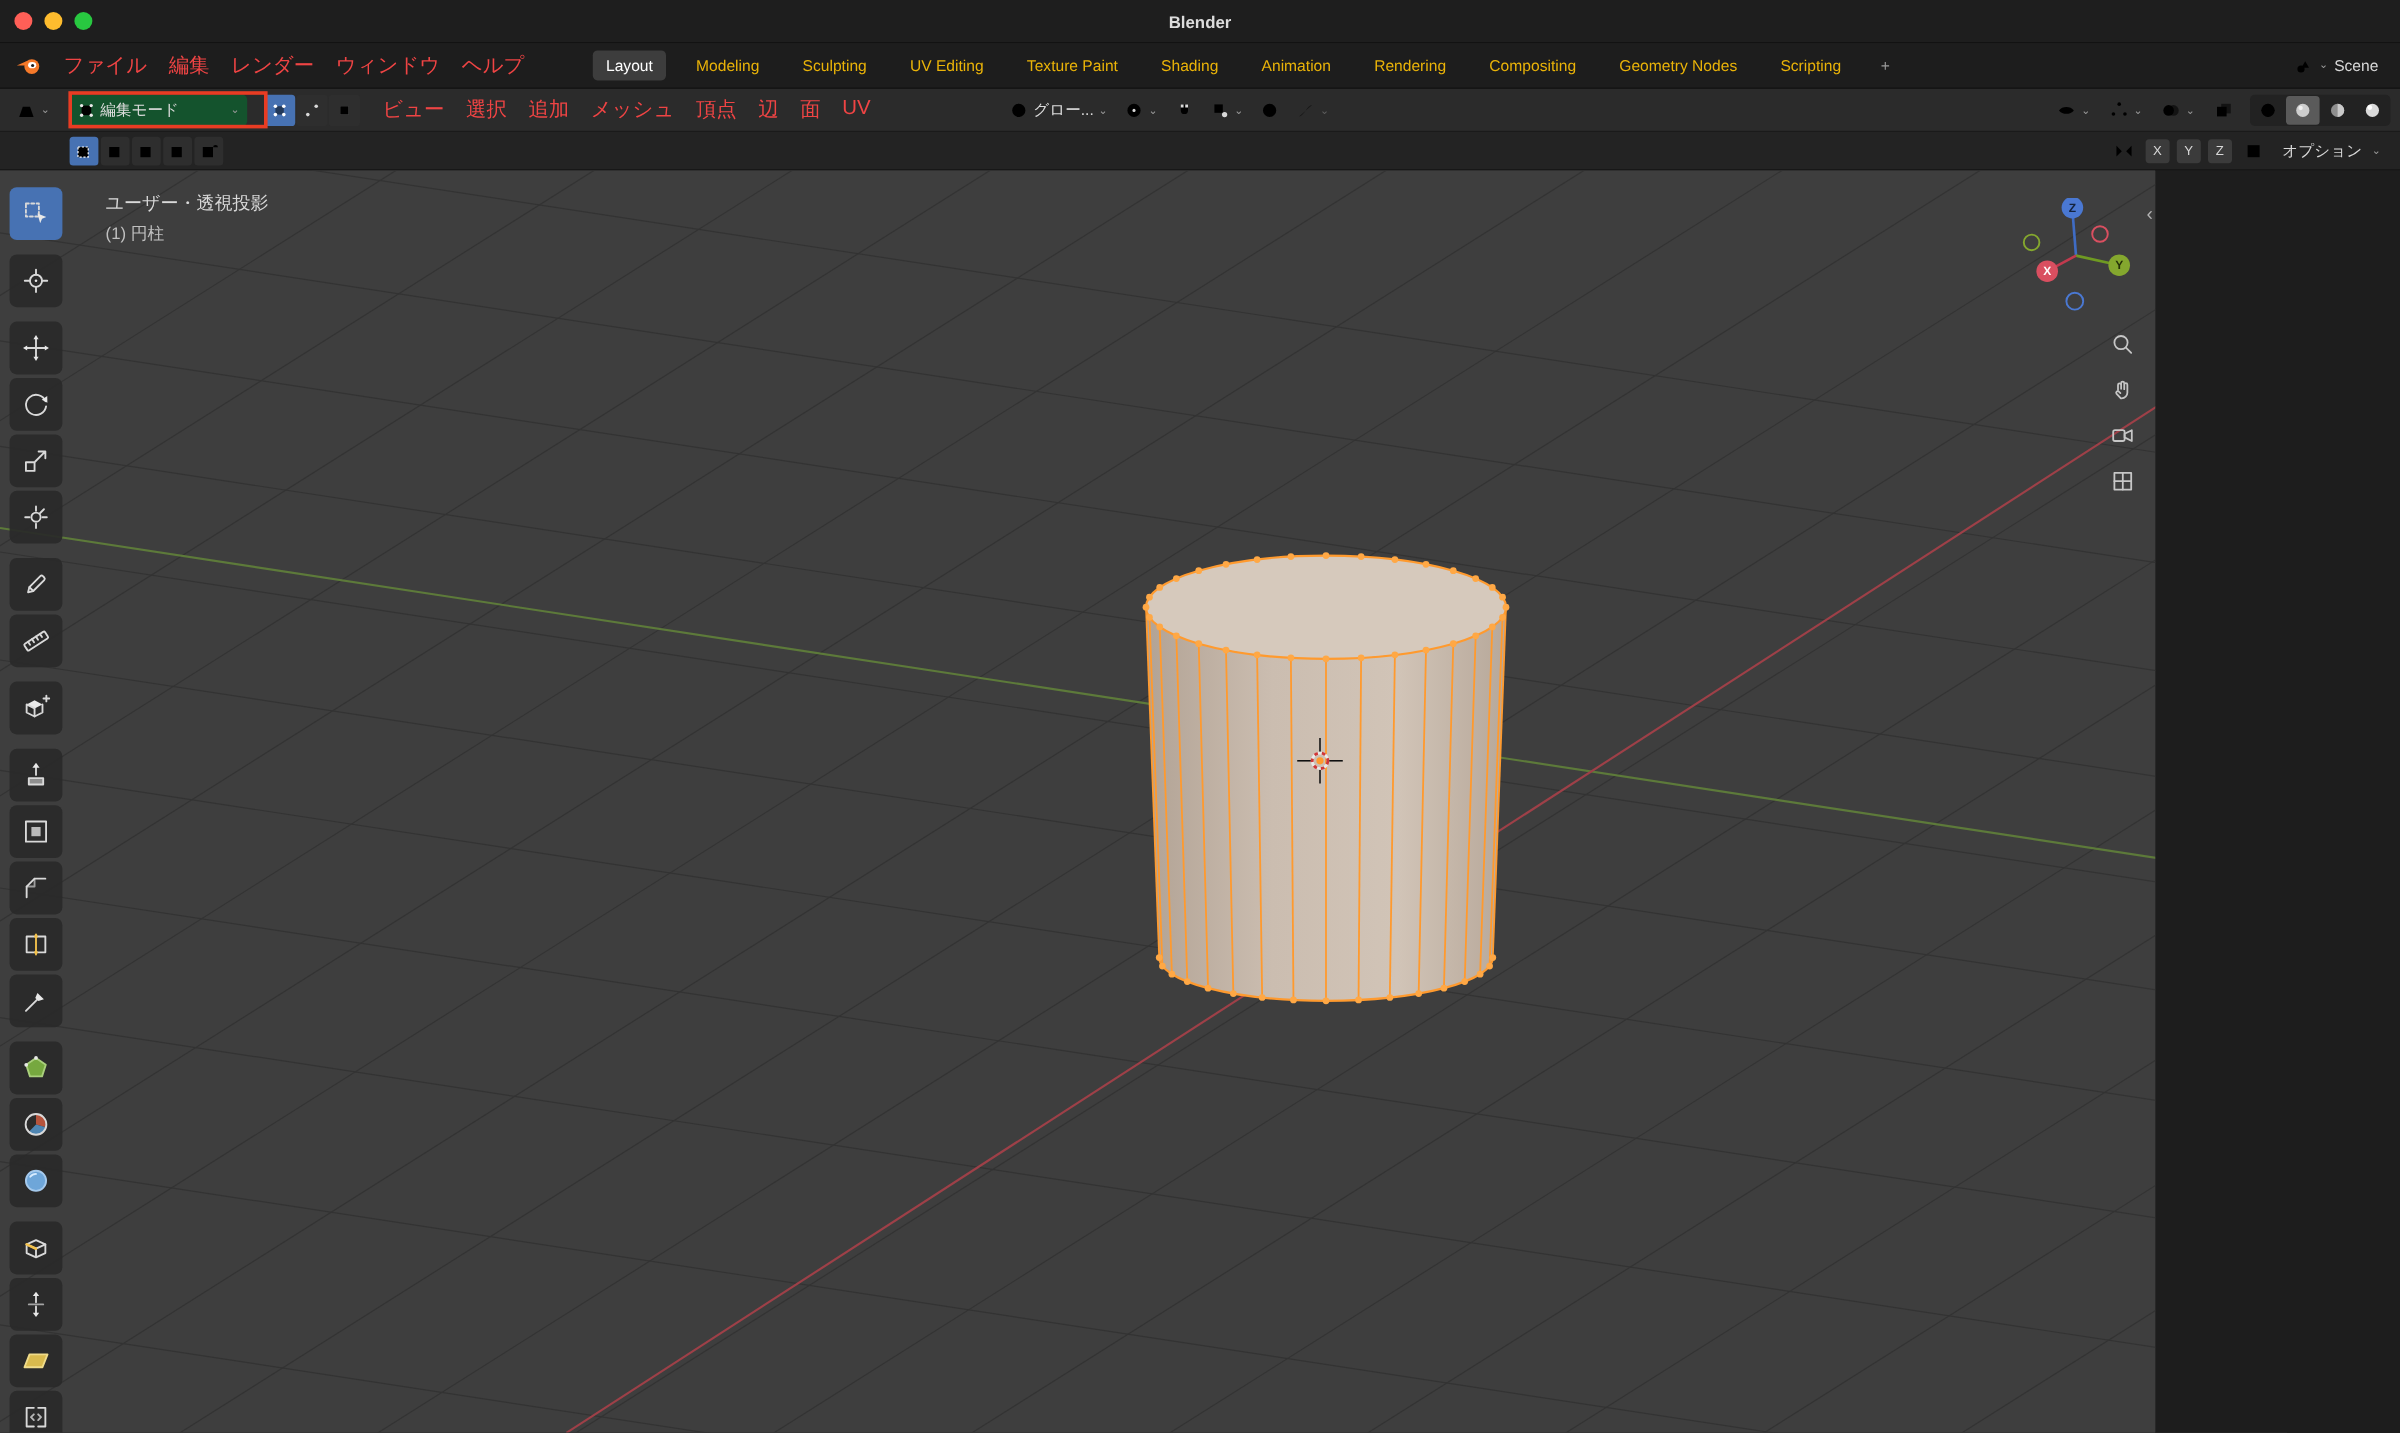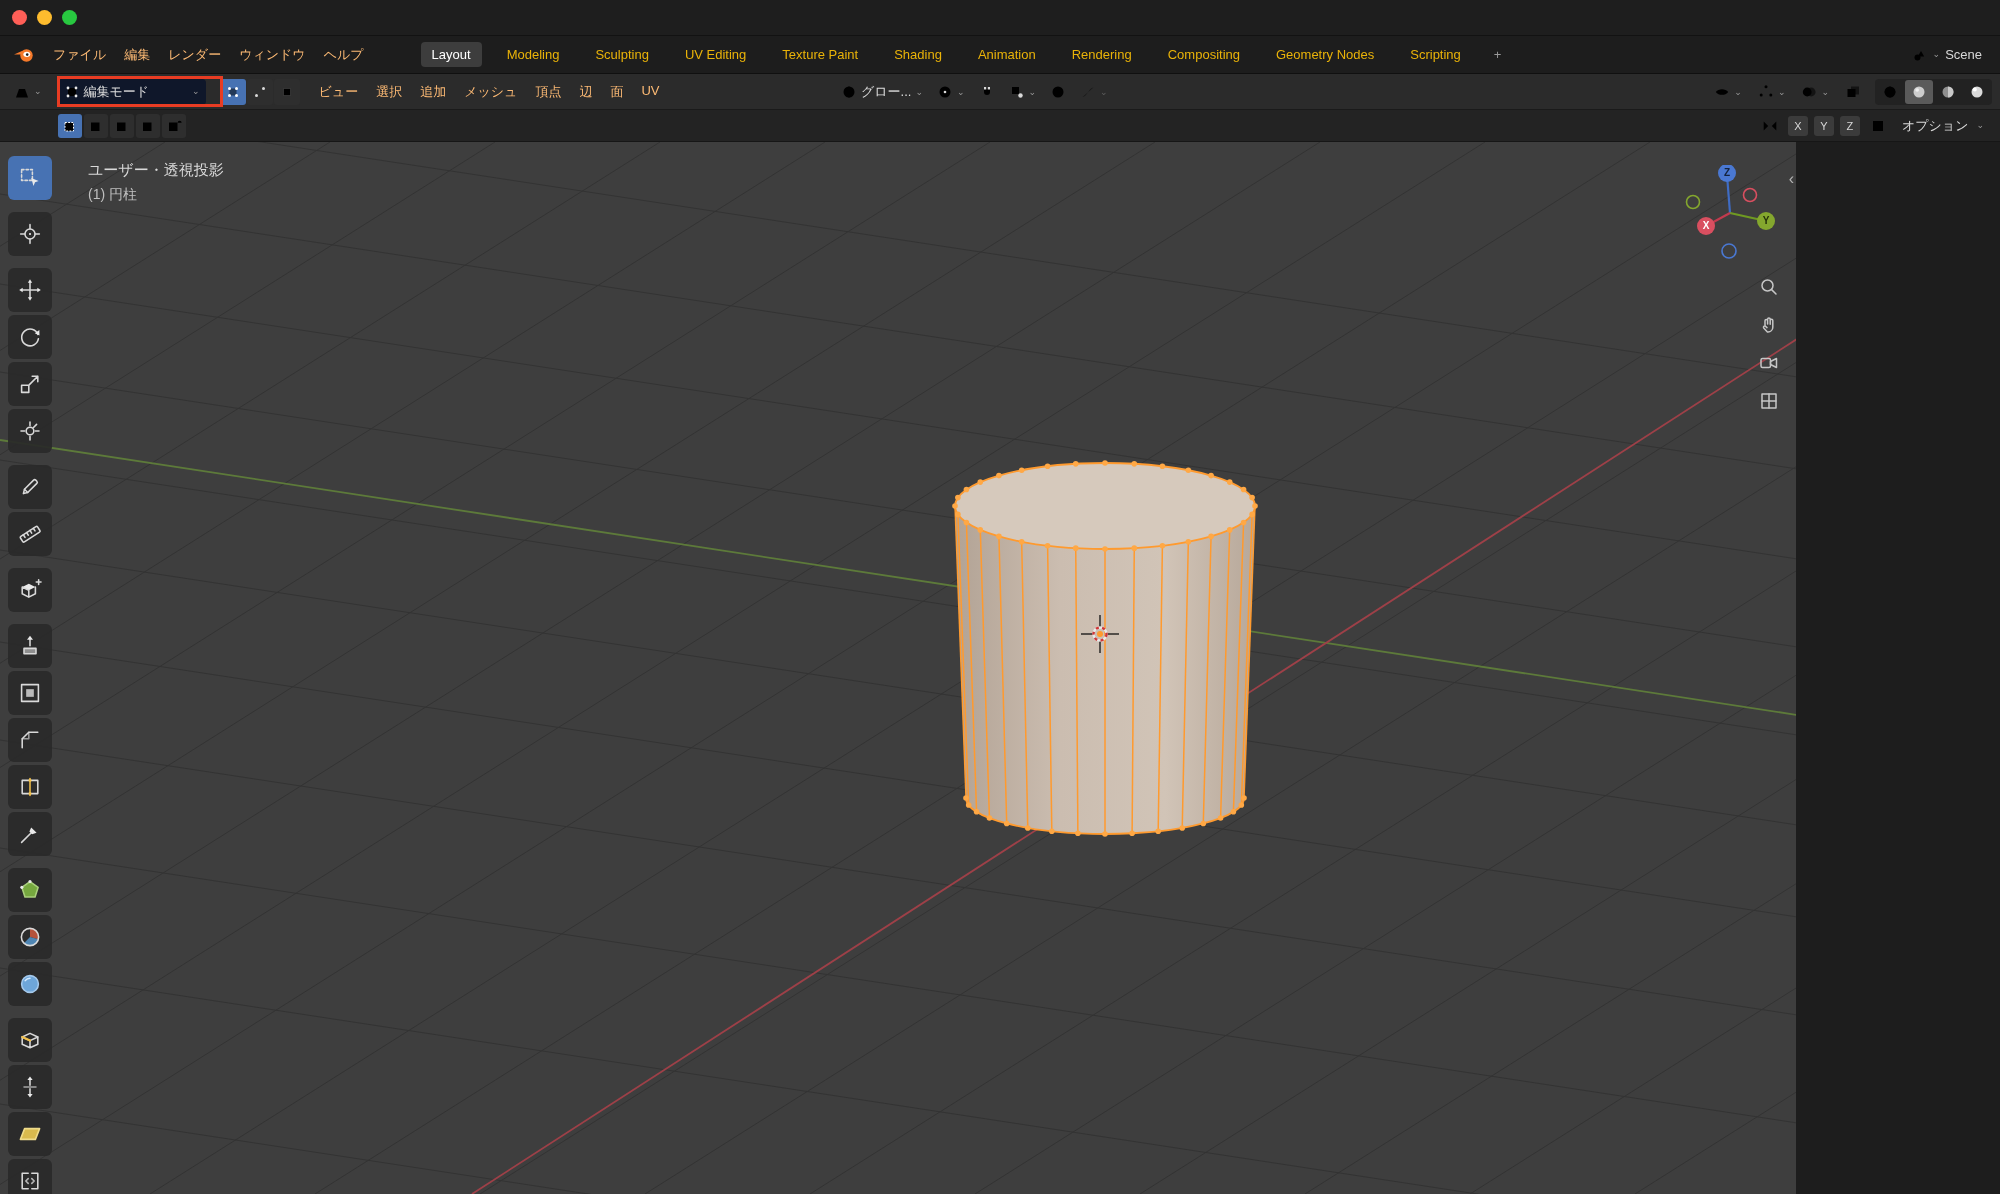--- a/index.html
+++ b/index.html
@@ -9,32 +9,32 @@
   
   .titlebar{height:36px;background:#1e1e1e;display:flex;align-items:center;position:relative;border-bottom:1px solid #121212}
   .lights{display:flex;gap:10px;padding-left:12px}
   .light{width:15px;height:15px;border-radius:50%;display:inline-block}
   .light.red{background:#ff5f57}.light.yellow{background:#febc2e}.light.green{background:#28c840}
   .wtitle{position:absolute;left:0;right:0;text-align:center;font-weight:bold;font-size:14px;color:#dcdcdc;pointer-events:none}
 
   
   .topbar{height:38px;background:#1d1d1d;display:flex;align-items:center;padding:0 12px;border-bottom:1px solid #101010;position:relative}
   .blogo{display:flex;align-items:center;margin-right:8px}
-  .menu-item{padding:4px 9px;font-size:13px;color:#fdba74;border-radius:3px;white-space:nowrap}
+  .menu-item{padding:4px 9px;font-size:17px;color:#ef4444;border-radius:3px;white-space:nowrap}
   .tabs{display:flex;align-items:center;gap:14px;margin-left:48px}
   .tab{padding:5px 11px;font-size:13px;color:#eab308;border-radius:4px;white-space:nowrap}
   .tab.active{background:#3d3d3d;color:#fff}
   .tab.plus{color:#9a9a9a;padding:5px 8px}
   .topbar-right{margin-left:auto;display:flex;align-items:center;gap:5px;padding-right:6px}
   .caret{font-size:9px;color:#999;line-height:1}
 
   
   .vheader{height:36px;background:#2b2b2b;display:flex;align-items:center;padding:0 8px;border-bottom:1px solid #1a1a1a;position:relative}
   .vh-btn{height:26px;display:flex;align-items:center;gap:4px;padding:0 6px;border-radius:4px;color:#dcdcdc;font-size:13px;white-space:nowrap}
-  .mode-btn{background:#0f172a;min-width:148px;margin-left:10px}
+  .mode-btn{background:#14532d;min-width:148px;margin-left:10px}
   .annotation-box{position:absolute;left:57px;top:2px;width:166px;height:31px;border:3px solid var(--annot,#e83c23);z-index:20;pointer-events:none}
   .smode-group{display:flex;gap:1px;margin-left:14px}
   .sm-btn{width:26px;height:26px;border-radius:3px;background:#2e2e2e;display:flex;align-items:center;justify-content:center}
   .sm-btn.active{background:var(--accent,#4772b3)}
   .vh-menus{display:flex;margin-left:10px}
   .vh-center{position:absolute;left:835px;top:5px;display:flex;align-items:center;gap:2px}
   .vh-right{position:absolute;right:8px;top:5px;display:flex;align-items:center;gap:4px}
   .dim{opacity:.45}
   .shade-group{display:flex;background:#222;border-radius:4px;padding:1px;gap:1px;margin-left:4px}
   .shade-btn{width:28px;height:24px;border-radius:3px;display:flex;align-items:center;justify-content:center}
@@ -71,20 +71,21 @@
 </style>
 </head>
 <body>
 
 <div class="titlebar">
   <div class="lights">
     <span class="light red"></span>
     <span class="light yellow"></span>
     <span class="light green"></span>
   </div>
+  <div class="wtitle">Blender</div>
 </div>
 
 <div class="topbar">
   <span class="blogo">
     <svg width="24" height="18" viewBox="0 0 24 18">
       <path d="M2 8.5L10 5l3 3.6z" fill="#f5792a" stroke="none"></path>
       <circle cx="14.5" cy="9.5" r="6.2" fill="#f5792a" stroke="none"></circle>
       <ellipse cx="14.8" cy="8.3" rx="3.4" ry="2.6" fill="#ffffff" stroke="none"></ellipse>
       <circle cx="15.2" cy="8.6" r="1.3" fill="#1d1d1d" stroke="none"></circle>
     </svg>

